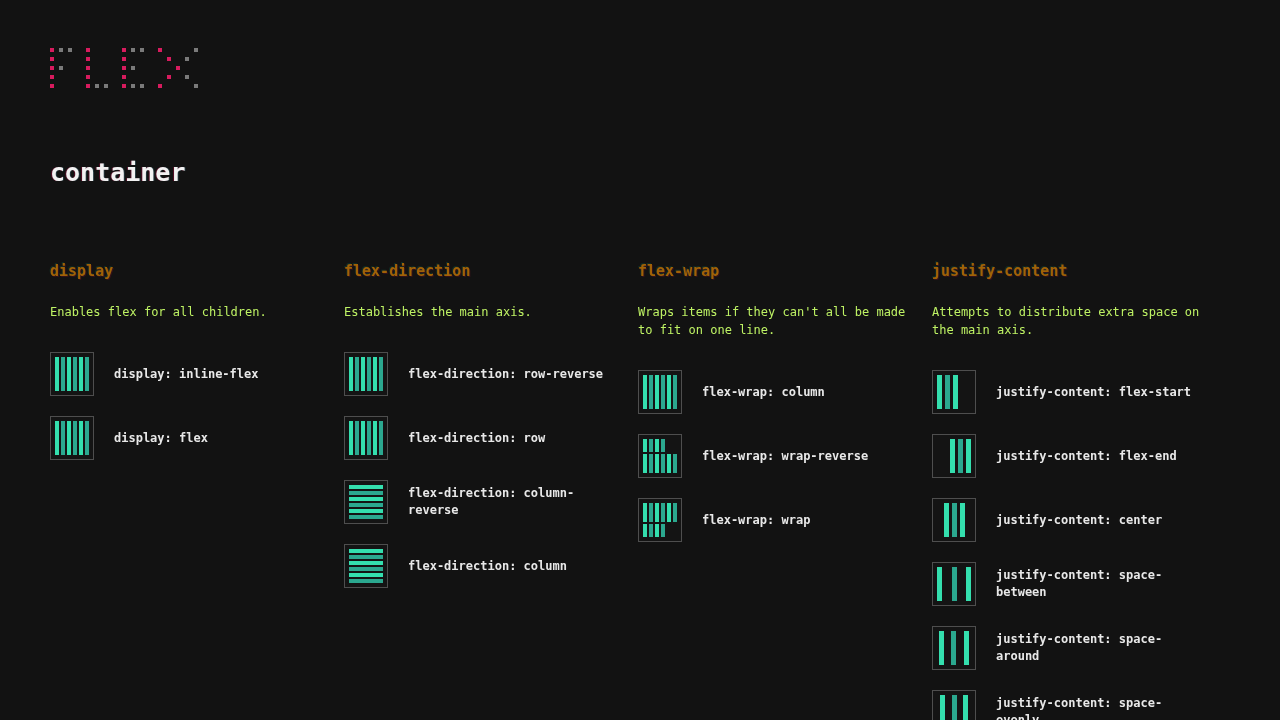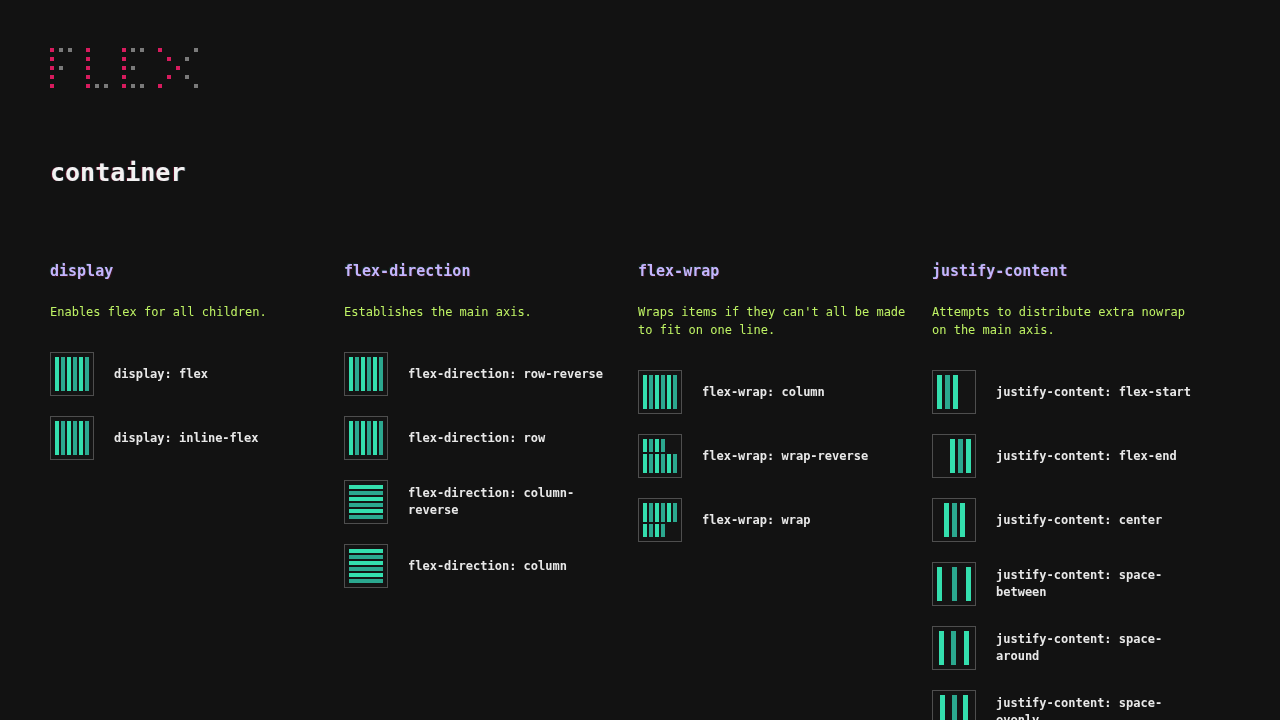--- a/index.html
+++ b/index.html
@@ -30,21 +30,21 @@
     color: #f2f2f2;
     text-shadow: -1px 0 0 rgba(255, 0, 90, 0.28), 1px 0 0 rgba(110, 220, 255, 0.18);
   }
 
   
   .grid { display: grid; grid-template-columns: repeat(4, 270px); column-gap: 24px; }
   .col h2 {
     margin: 0;
     font-size: 15px;
     line-height: 19px;
-    color: #c4b5fd;
+    color: #a16207;
     font-weight: bold;
     text-shadow: 1px 1px 0 rgba(255, 20, 80, 0.14), -1px -1px 0 rgba(0, 255, 200, 0.10);
   }
   .desc {
     margin: 22px 0 0 0;
     font-size: 12px;
     line-height: 18px;
     color: #bef264;
   }
   .items { margin-top: 31px; }
@@ -178,33 +178,33 @@
     <div class="items">
   <div class="item">
     <span class="ic ic-slot ic-row">
               <i></i>
               <i></i>
               <i></i>
               <i></i>
               <i></i>
               <i></i>
             </span>
+    <span class="lbl">display: inline-flex</span>
+  </div>
+
+  <div class="item">
+    <span class="ic ic-slot ic-row">
+              <i></i>
+              <i></i>
+              <i></i>
+              <i></i>
+              <i></i>
+              <i></i>
+            </span>
     <span class="lbl">display: flex</span>
-  </div>
-
-  <div class="item">
-    <span class="ic ic-slot ic-row">
-              <i></i>
-              <i></i>
-              <i></i>
-              <i></i>
-              <i></i>
-              <i></i>
-            </span>
-    <span class="lbl">display: inline-flex</span>
   </div>
 </div>
   </section>
 
   <section class="col">
     <h2 class="hdr">flex-direction</h2>
     <p class="desc">Establishes the main axis.</p>
     <div class="items">
   <div class="item">
     <span class="ic ic-slot ic-row">
@@ -309,21 +309,21 @@
                 <i></i>
               </div>
             </span>
     <span class="lbl">flex-wrap: wrap</span>
   </div>
 </div>
   </section>
 
   <section class="col">
     <h2 class="hdr">justify-content</h2>
-    <p class="desc">Attempts to distribute extra nowrap on the main axis.</p>
+    <p class="desc">Attempts to distribute extra space on the main axis.</p>
     <div class="items">
   <div class="item">
     <span class="ic ic-slot ic-j" style="justify-content: flex-start;">
               <i></i>
               <i></i>
               <i></i>
             </span>
     <span class="lbl">justify-content: flex-start</span>
   </div>
 

